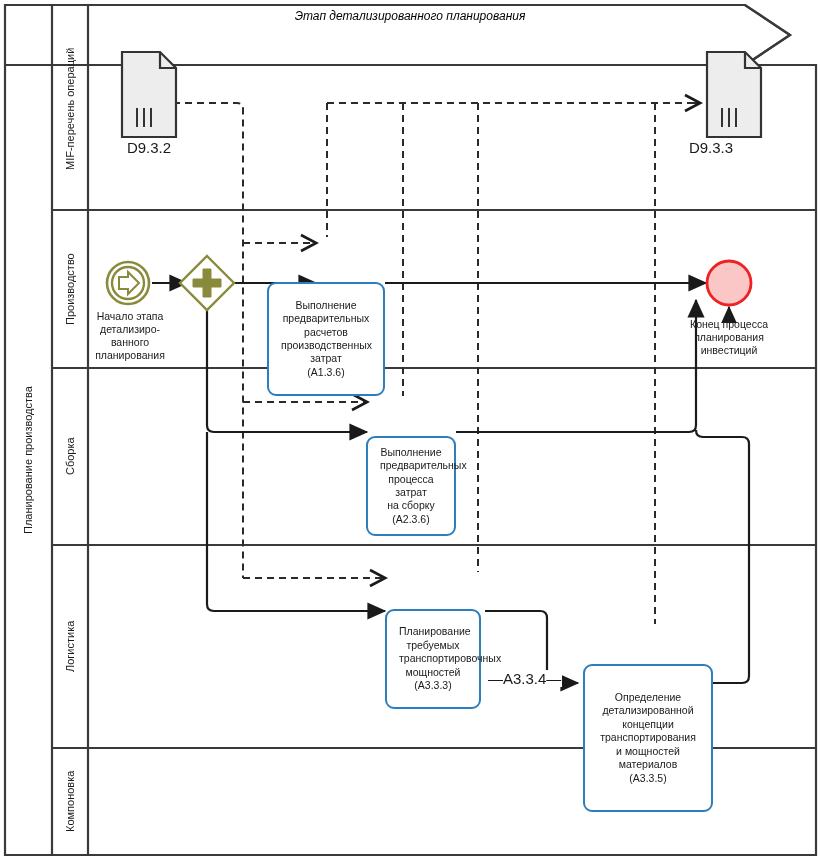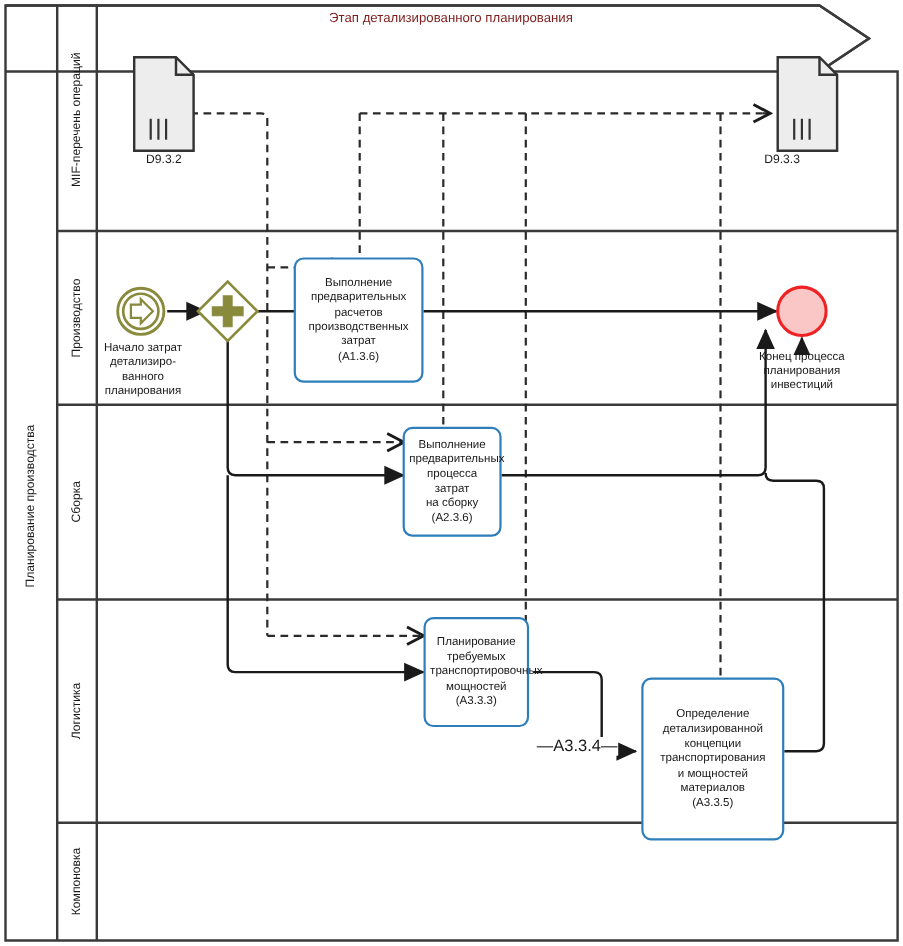--- a/index.html
+++ b/index.html
@@ -20,42 +20,44 @@
     position:absolute;
     box-sizing:border-box;
     border:2px solid #2e7ebb;
     border-radius:9px;
     background:#ffffff;
     color:#1a1a1a;
     font-size:10.5px;
     line-height:1.28;
     text-align:center;
     display:flex;align-items:center;justify-content:center;
-    padding:3px 4px;
+    padding:3px 12px;
+    margin-top:48px;
   }
   .taskbox span{display:block;width:100%;}
   .caption{
     position:absolute;
     font-size:10.5px;
     line-height:1.25;
     color:#1a1a1a;
     text-align:center;
   }
   .docname{
     position:absolute;
-    font-size:11px;
+    font-size:15px;
     color:#1a1a1a;
     text-align:center;
   }
   .hdrtitle{
     position:absolute;
     font-size:12px;
-    color:#7f1d1d;
+    color:#000000;
     text-align:center;
     white-space:nowrap;
+    font-style:italic;
   }
   .edgelabel{
     position:absolute;
     font-size:15px;
     color:#1a1a1a;
     background:#fff;
     padding:0 1px;
     white-space:nowrap;
   }
 </style>
@@ -177,21 +179,21 @@
   <div class="vlabel rot" style="left:54px;top:10px;width:32px;height:198px;">MIF-перечень операций</div>
   <div class="vlabel rot" style="left:54px;top:212px;width:32px;height:154px;">Производство</div>
   <div class="vlabel rot" style="left:54px;top:370px;width:32px;height:173px;">Сборка</div>
   <div class="vlabel rot" style="left:54px;top:547px;width:32px;height:199px;">Логистика</div>
   <div class="vlabel rot" style="left:54px;top:750px;width:32px;height:103px;">Компоновка</div>
 
   <div class="docname" style="left:109px;top:139px;width:80px;">D9.3.2</div>
   <div class="docname" style="left:671px;top:139px;width:80px;">D9.3.3</div>
 
   <div class="caption" style="left:84px;top:310px;width:92px;">
-    <div>Начало затрат</div>
+    <div>Начало этапа</div>
     <div>детализиро-</div>
     <div>ванного</div>
     <div>планирования</div>
   </div>
 
   <div class="caption" style="left:666px;top:318px;width:126px;">
     <div>Конец процесса</div>
     <div>планирования</div>
     <div>инвестиций</div>
   </div>

